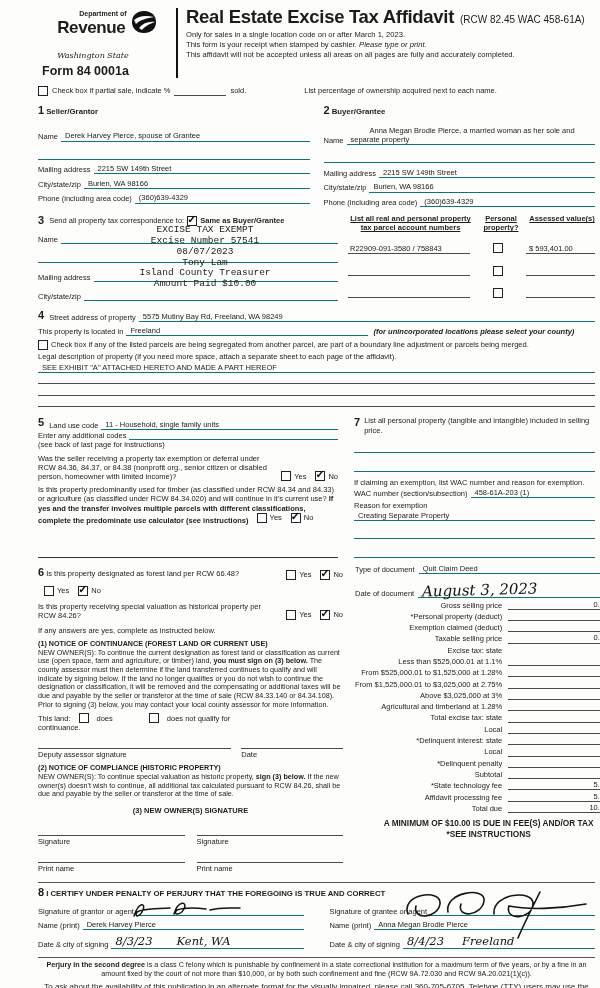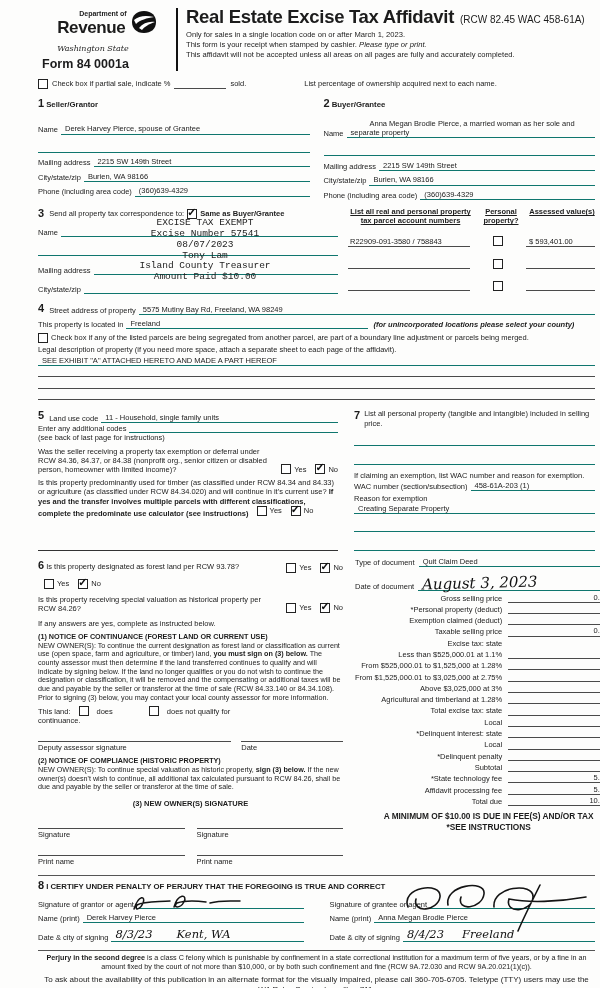--- a/index.html
+++ b/index.html
@@ -18,21 +18,21 @@
   .yn .cb{margin-left:6px;}
   
   .hd{display:flex;align-items:stretch;}
   .hd-left{width:138px;flex:none;padding-top:4px;}
   .hd-bar{width:2px;background:#111;margin:2px 0;}
   .hd-right{flex:1;padding-left:8px;padding-top:2px;}
   .logo-wrap{display:flex;justify-content:center;gap:2px;}
   .logo-text{text-align:left;}
   .dept{font-size:7px;font-weight:bold;margin-left:22px;}
   .rev{font-size:17px;font-weight:bold;letter-spacing:-0.4px;line-height:1;}
-  .wastate{font-family:"DejaVu Serif",serif;font-style:italic;font-size:8px;text-align:right;margin-top:8px;}
+  .wastate{font-family:"DejaVu Serif",serif;font-style:italic;font-size:8px;text-align:right;margin-top:15px;}
   .formnum{font-size:12.5px;font-weight:bold;margin-top:4px;margin-left:4px;}
   .title-row{display:flex;align-items:baseline;gap:6px;}
   .ftitle{font-size:18.5px;font-weight:bold;letter-spacing:-0.3px;line-height:1;}
   .rcw{font-size:10px;}
   .hd-note{font-size:7.6px;line-height:1.35;margin-top:3px;}
   
   .partial{display:flex;align-items:flex-end;gap:4px;margin-top:6px;}
   .blank-sm{width:52px;border-bottom:1px solid #4a4a4a;min-height:9px;}
   
   .parties{display:flex;gap:14px;margin-top:8px;}
@@ -334,21 +334,21 @@
           </div>
       <div class="frow" style="margin-top:9px">
             <span class="line"></span>
           </div>
     </div>
   </div>
 
   <div class="s6tax">
     <div class="s6">
       <div class="q" style="margin-top:2px">
-        <span class="qtext"><span class="num">6</span><span>Is this property designated as forest land per RCW 93.78?</span></span>
+        <span class="qtext"><span class="num">6</span><span>Is this property designated as forest land per RCW 66.48?</span></span>
         <span class="yn">
               <span class="cb"></span>
               <span>Yes</span>
           <span class="cb checked"></span>
               <span>No</span>
             </span>
       </div>
       <div class="q">
         <span class="yn">
               <span class="cb"></span>

